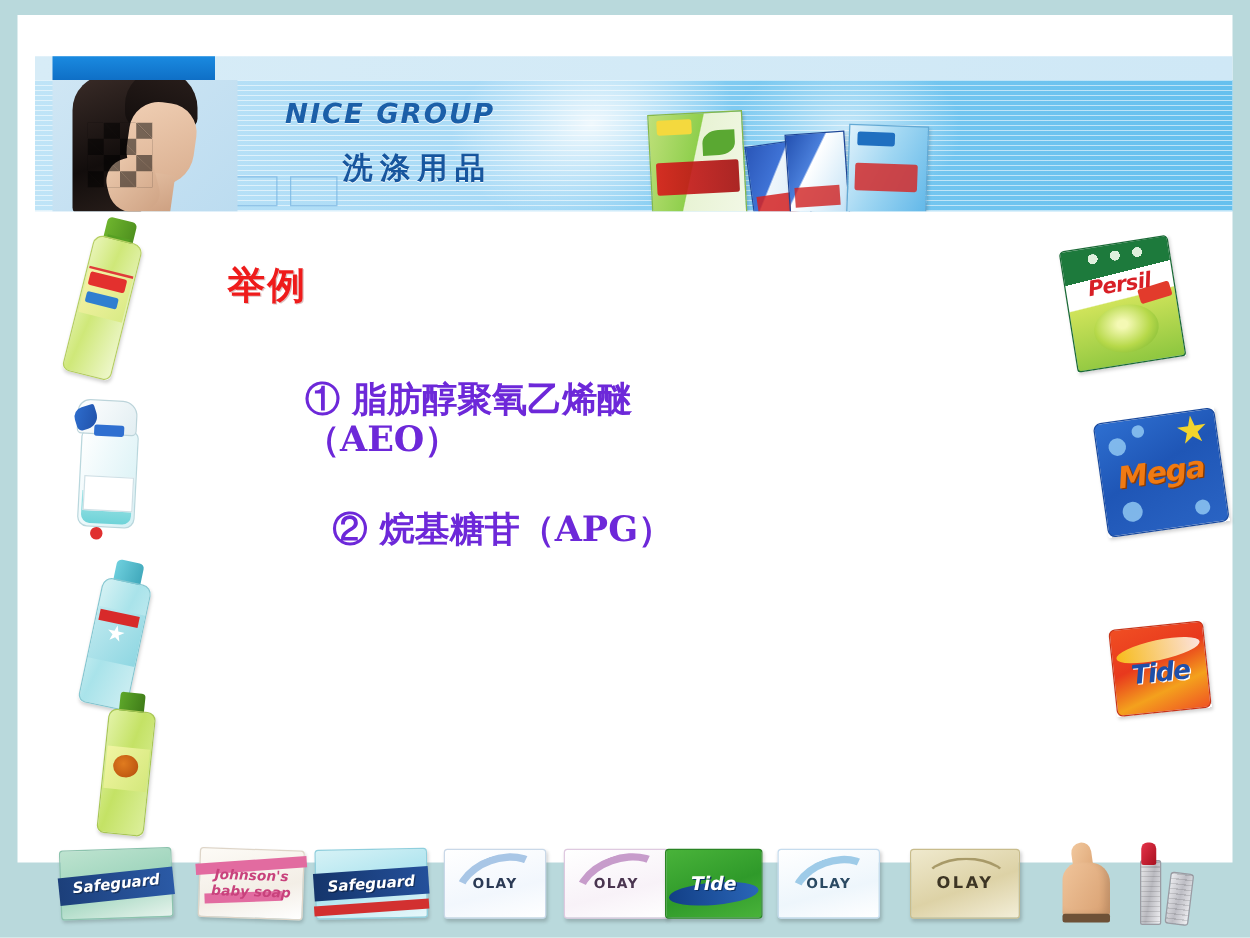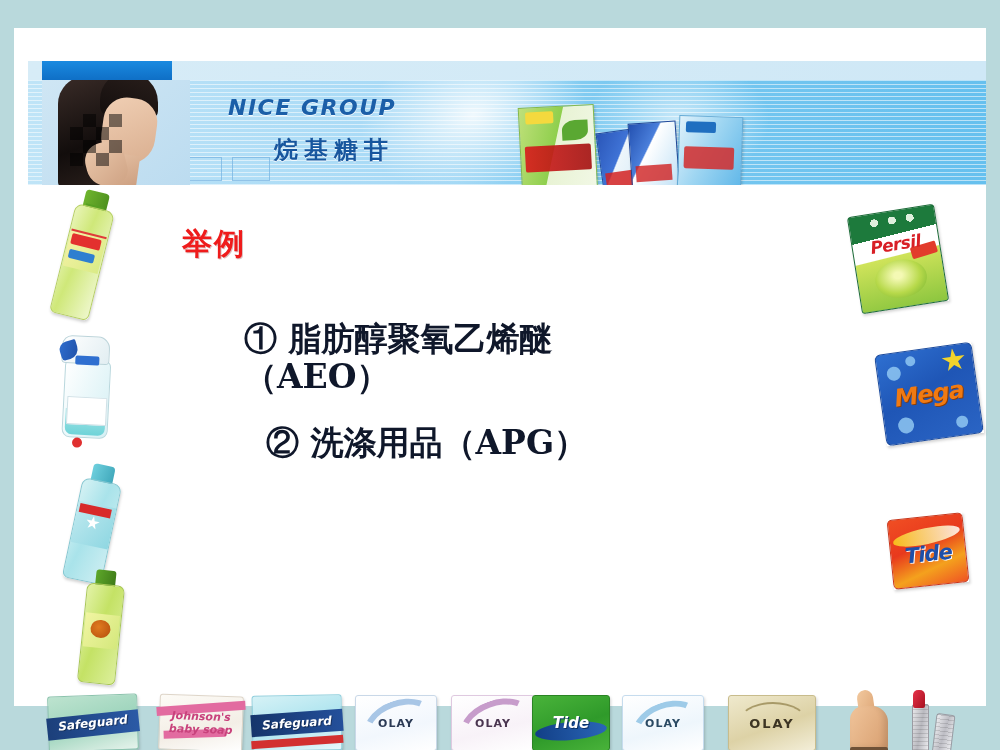--- a/index.html
+++ b/index.html
@@ -5,21 +5,21 @@
 <style>
   html,body{margin:0;padding:0;}
   body{
     width:1000px;height:750px;overflow:hidden;
     background:#b9d9dc;
     font-family:"DejaVu Sans","Liberation Sans",sans-serif;
   }
   
   #slide-frame{position:relative;width:1000px;height:750px;background:#b9d9dc;}
   #slide-canvas{
-    position:absolute;left:14px;top:28px;width:972px;height:678px;
+    position:absolute;left:14px;top:12px;width:972px;height:678px;
     background:#ffffff;
   }
 
   
   #banner{position:absolute;left:14px;top:33px;width:958px;height:124px;}
   .banner-topbar{position:absolute;left:0;top:0;width:100%;height:19px;
       background:linear-gradient(to right,#d7ecf7 0%,#cfe8f6 100%);}
   .banner-topbar-solid{position:absolute;left:14px;top:0;width:130px;height:19px;
       background:linear-gradient(to bottom,#1a8ae0,#0f6fc6);}
   .banner-body{position:absolute;left:0;top:19px;width:100%;height:105px;
@@ -82,21 +82,21 @@
   .bp3 .lbl{position:absolute;left:4px;bottom:12px;width:36px;height:16px;background:#cf2020;opacity:.8;}
   .bp4{left:650px;top:36px;width:62px;height:76px;transform:rotate(2deg);
       background:linear-gradient(115deg,#dff1fb 0%,#9fd6f2 45%,#5eb6e8 100%);
       border:1px solid #63a9d4;box-shadow:1px 1px 2px rgba(0,0,0,.18);}
   .bp4 .lbl{position:absolute;left:5px;top:30px;width:50px;height:22px;background:#d22b2b;opacity:.85;border-radius:2px;}
   .bp4 .top{position:absolute;left:6px;top:5px;width:30px;height:11px;background:#1f6fc0;border-radius:2px;}
 
   
   #heading{position:absolute;left:168px;top:196px;font-size:30px;font-weight:bold;color:#ef1b1b;
       letter-spacing:2px;text-shadow:1px 1px 0 rgba(120,0,0,.25);}
-  .body-line{position:absolute;color:#0f172a;font-size:33px;line-height:1.16;
+  .body-line{position:absolute;color:#6d28d9;font-size:28px;line-height:1.16;
       font-family:"DejaVu Serif","Liberation Serif",serif;font-weight:600;white-space:pre-wrap;}
   #line1{left:230px;top:292px;width:420px;}
   #line2{left:252px;top:396px;width:400px;}
 
   
   .prod{position:absolute;}
   .shadow{box-shadow:1px 2px 3px rgba(0,0,0,.18);}
 
   
   .bottle{position:absolute;border-radius:7px 7px 5px 5px;}
@@ -295,27 +295,27 @@
       <div class="banner-photo">
         <div class="bp-hair"></div>
         <div class="bp-hair2"></div>
         <div class="bp-face"></div>
         <div class="bp-neck"></div>
         <div class="bp-hand"></div>
         <div class="bp-checker"></div>
       </div>
 
       <div class="banner-title">NICE GROUP</div>
-      <div class="banner-subtitle">烷基糖苷</div>
+      <div class="banner-subtitle">洗涤用品</div>
     </div>
 
     <div id="heading">举例</div>
     <div class="body-line" id="line1">① 脂肪醇聚氧乙烯醚
 （AEO）</div>
-    <div class="body-line" id="line2">② 洗涤用品（APG）</div>
+    <div class="body-line" id="line2">② 烷基糖苷（APG）</div>
 
     <div class="prod bottle shadow" id="lp1">
       <div class="cap"></div>
         <div class="neck"></div>
         <div class="body"></div>
       <div class="lbl"></div>
         <div class="red"></div>
         <div class="blue"></div>
     </div>
 

